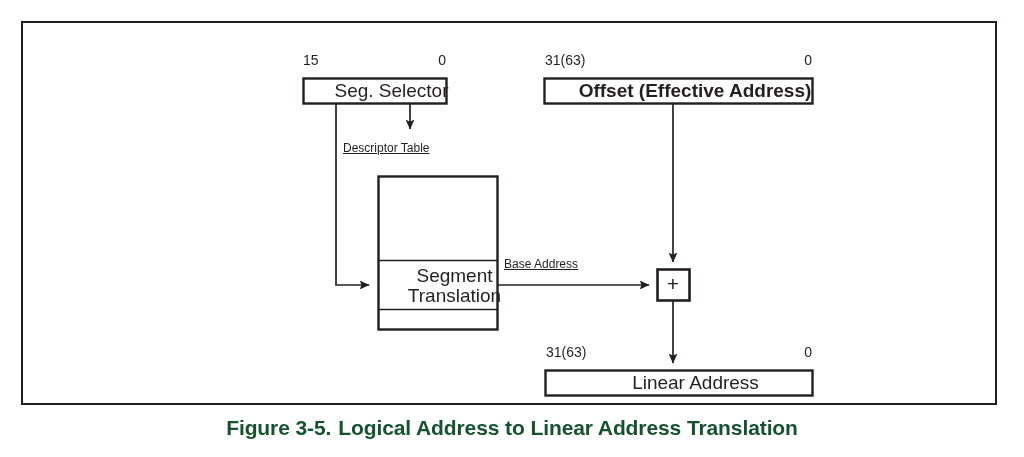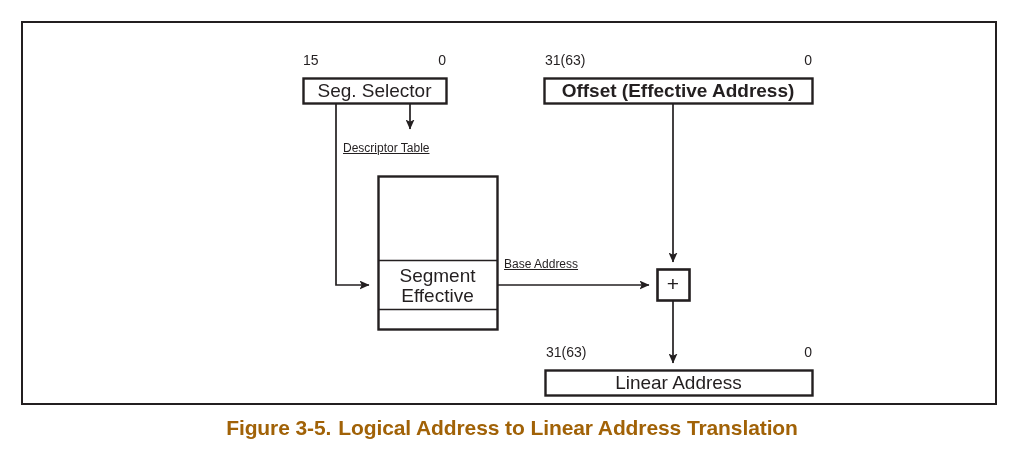--- a/index.html
+++ b/index.html
@@ -52,20 +52,21 @@
     white-space: nowrap;
     line-height: 1.05;
   }
 
   .bit-label {
     font-size: 14px;
   }
 
   .box-text {
     font-size: 19px;
+    margin-left: 17px;
   }
 
   .side-label {
     font-size: 18px;
     text-align: right;
     line-height: 1.12;
   }
 
   .plain-label {
     font-size: 12px;
@@ -77,21 +78,21 @@
     font-weight: 400;
   }
 
   
   .figure-caption {
     position: absolute;
     left: 0;
     top: 416px;
     width: 1024px;
     text-align: center;
-    color: #a16207;
+    color: #14532d;
     font-family: "Liberation Sans Narrow", "Liberation Sans", sans-serif;
     font-weight: bold;
     font-size: 21px;
     letter-spacing: -0.1px;
   }
   .caption-num { margin-right: 7px; }
 </style>
 </head>
 <body>
 
@@ -138,21 +139,21 @@
 
   <div class="lbl bit-label" style="left:545px; top:53px;">31(63)</div>
   <div class="lbl bit-label" style="left:779px; top:53px; width:33px; text-align:right;">0</div>
 
   <div class="lbl box-text" style="left:544px; top:81px; width:268px; text-align:center;font-weight:bold;">Offset (Effective Address)</div>
 
   <div class="lbl plain-label" style="left:343px; top:142px;">Descriptor Table</div>
 
   <div class="lbl box-text" style="left:378px; top:266px; width:119px; text-align:center;">
     <div>Segment</div>
-    <div>Effective</div>
+    <div>Translation</div>
   </div>
 
   <div class="lbl plain-label" style="left:504px; top:258px;">Base Address</div>
 
   <div class="lbl plus-sign" style="left:657px; top:273px; width:32px; text-align:center;">+</div>
 
   <div class="lbl bit-label" style="left:546px; top:345px;">31(63)</div>
   <div class="lbl bit-label" style="left:779px; top:345px; width:33px; text-align:right;">0</div>
 
   <div class="lbl box-text" style="left:545px; top:373px; width:267px; text-align:center;">Linear Address</div>

